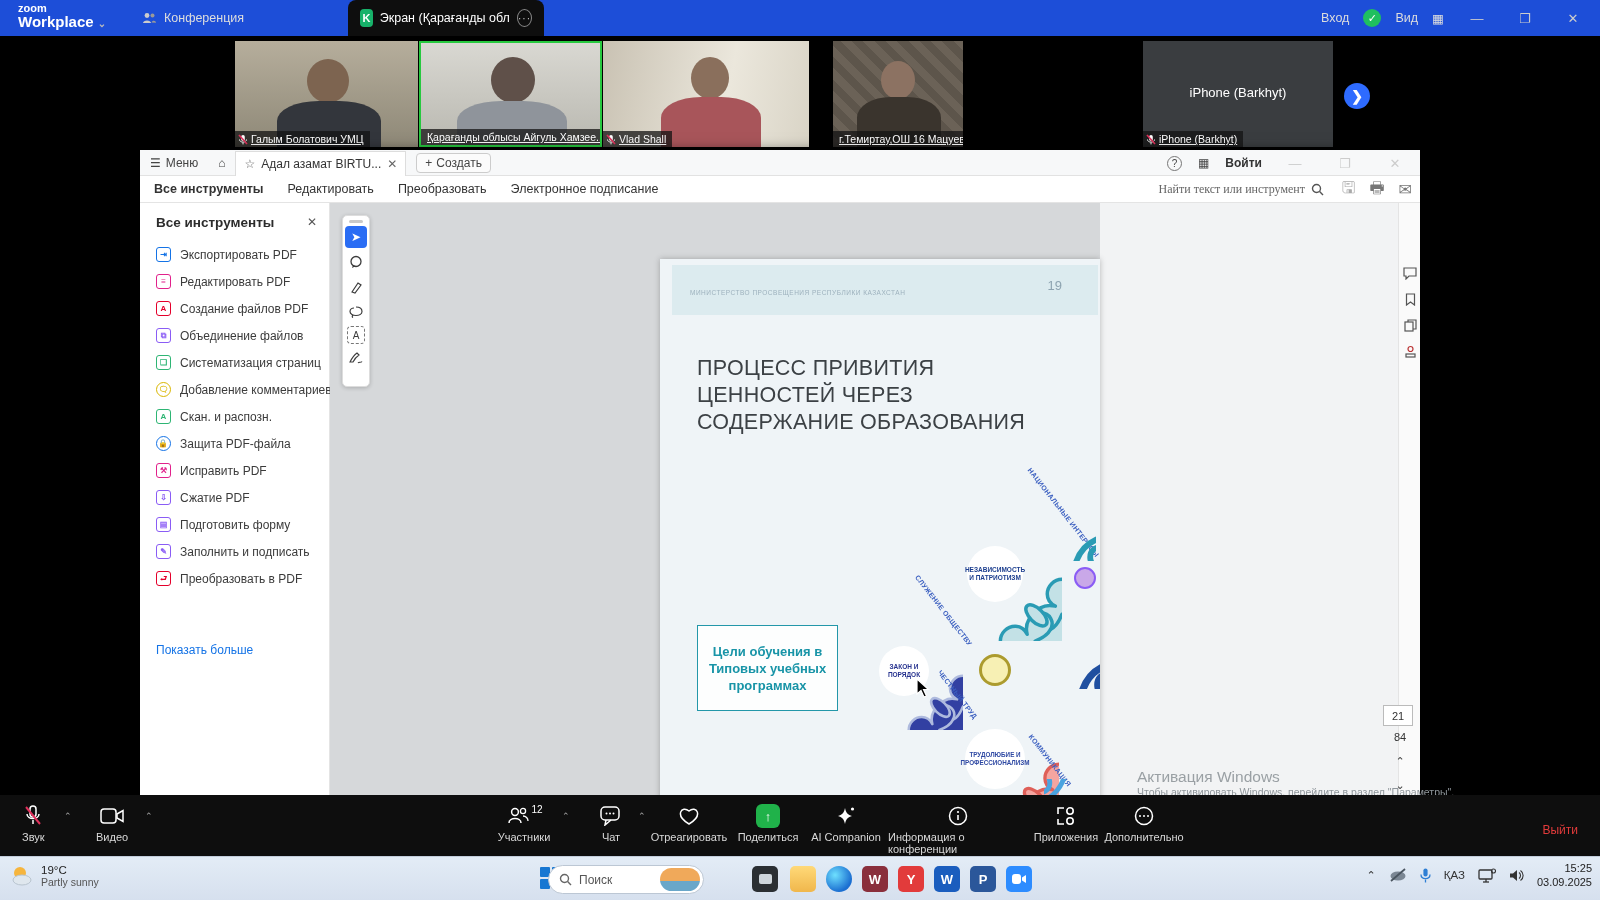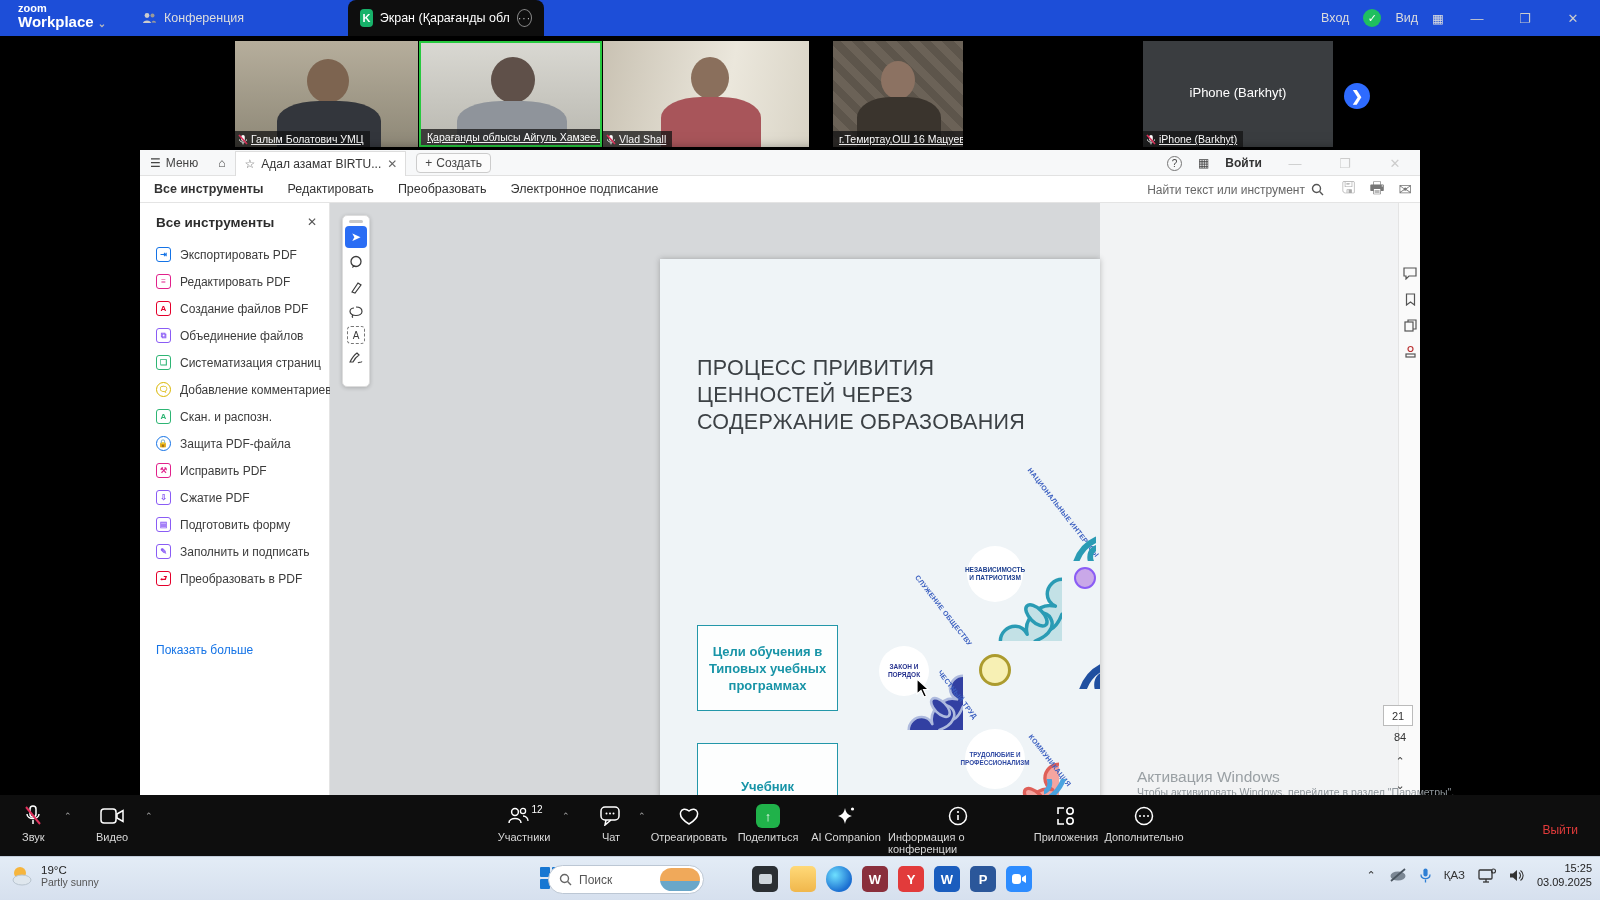--- a/index.html
+++ b/index.html
@@ -32,21 +32,21 @@
 
   
   .acro { left:140px; top:150px; width:1280px; height:646px; background:#fff; box-shadow:0 0 12px rgba(0,0,0,.5); }
   .acro-titlebar { left:0; top:0; width:1280px; height:26px; background:#f7f8f9; border-bottom:1px solid #e2e2e2; display:flex; align-items:center; font-size:12px; color:#444; }
   .acro-menu-btn { display:flex; align-items:center; gap:5px; padding:0 10px; }
   .doc-tab { display:flex; align-items:center; gap:6px; background:#fff; border:1px solid #ddd; border-bottom:none; height:25px; margin-top:1px; padding:0 8px; font-size:12px; color:#333; }
   .create-btn { display:flex; align-items:center; gap:4px; border:1px solid #ccc; border-radius:4px; height:20px; padding:0 8px; margin-left:10px; color:#444; background:#fbfbfb; }
   .acro-tb-right { position:absolute; right:0; top:0; height:26px; display:flex; align-items:center; gap:16px; padding-right:8px; color:#444; }
   .acro-menubar { left:0; top:26px; width:1280px; height:27px; background:#fff; border-bottom:1px solid #e4e4e4; display:flex; align-items:center; gap:24px; padding-left:14px; font-size:12.5px; color:#333; }
   .acro-menubar .mi.active { font-weight:bold; }
-  .acro-find { position:absolute; right:96px; top:26px; height:27px; display:flex; align-items:center; gap:6px; color:#666; font-size:12px; }
+  .acro-find { position:absolute; right:96px; top:26px; height:27px; display:flex; align-items:center; gap:6px; color:#666; font-size:12px;font-family:Liberation Serif, serif; }
   .acro-io { position:absolute; right:8px; top:26px; height:27px; display:flex; align-items:center; gap:14px; color:#777; }
 
   
   .tpanel { left:0; top:53px; width:190px; height:593px; background:#fff; border-right:1px solid #e4e4e4; }
   .tpanel-h { left:16px; top:12px; font-size:13.5px; font-weight:bold; color:#2c2c2c; }
   .tpanel-x { right:12px; top:12px; color:#555; font-size:12px; }
   .tool-item { position:absolute; left:16px; display:flex; align-items:center; gap:9px; font-size:12px; color:#3b3b3b; white-space:nowrap; }
   .ticon { width:15px; height:15px; border-radius:3px; border:1.6px solid; display:flex; align-items:center; justify-content:center; font-size:8px; font-weight:bold; }
   .show-more { position:absolute; left:16px; top:440px; font-size:12px; color:#1473e6; }
   .tpanel-div { position:absolute; left:16px; right:16px; top:600px; border-top:1px solid #e0e0e0; }
@@ -335,28 +335,29 @@
 
     <div class="show-more">Показать больше</div>
     <div class="tpanel-div"></div>
     <div class="tpanel-foot">Конвертируйте, редактируйте и электронно подписывайте формы и соглашения PDF</div>
   </div>
 
   <div class="abs docpane">
     <div class="docpane-light"></div>
 
     <div class="page">
+      <div class="page-strip">
+        <div class="ministry">МИНИСТЕРСТВО ПРОСВЕЩЕНИЯ РЕСПУБЛИКИ КАЗАХСТАН</div>
+        <div class="pagenum">19</div>
+      </div>
 
       <div class="pdftitle">ПРОЦЕСС ПРИВИТИЯ ЦЕННОСТЕЙ ЧЕРЕЗ СОДЕРЖАНИЕ ОБРАЗОВАНИЯ</div>
 
       <div class="valbox" style="top:366px;">
           <span>Цели обучения в Типовых учебных программах</span>
-        </div>
-      <div class="valbox" style="top:484px;">
-          <span>Учебник</span>
         </div>
 
       <svg class="abs" style="left:268px; top:248px;" width="134" height="134" viewBox="-50 -50 100 100">
         <use href="#gul" fill="#c3e1e6" stroke="#2a9bb4" stroke-width="2.6"></use>
       </svg>
       <div class="fcenter" style="left:307px; top:287px; width:56px; height:56px;">
         <span style="font-size:6.5px; color:#1d3f8f;">НЕЗАВИСИМОСТЬ И ПАТРИОТИЗМ</span>
       </div>
 
       <svg class="abs" style="left:185px; top:353px;" width="118" height="118" viewBox="-50 -50 100 100">

